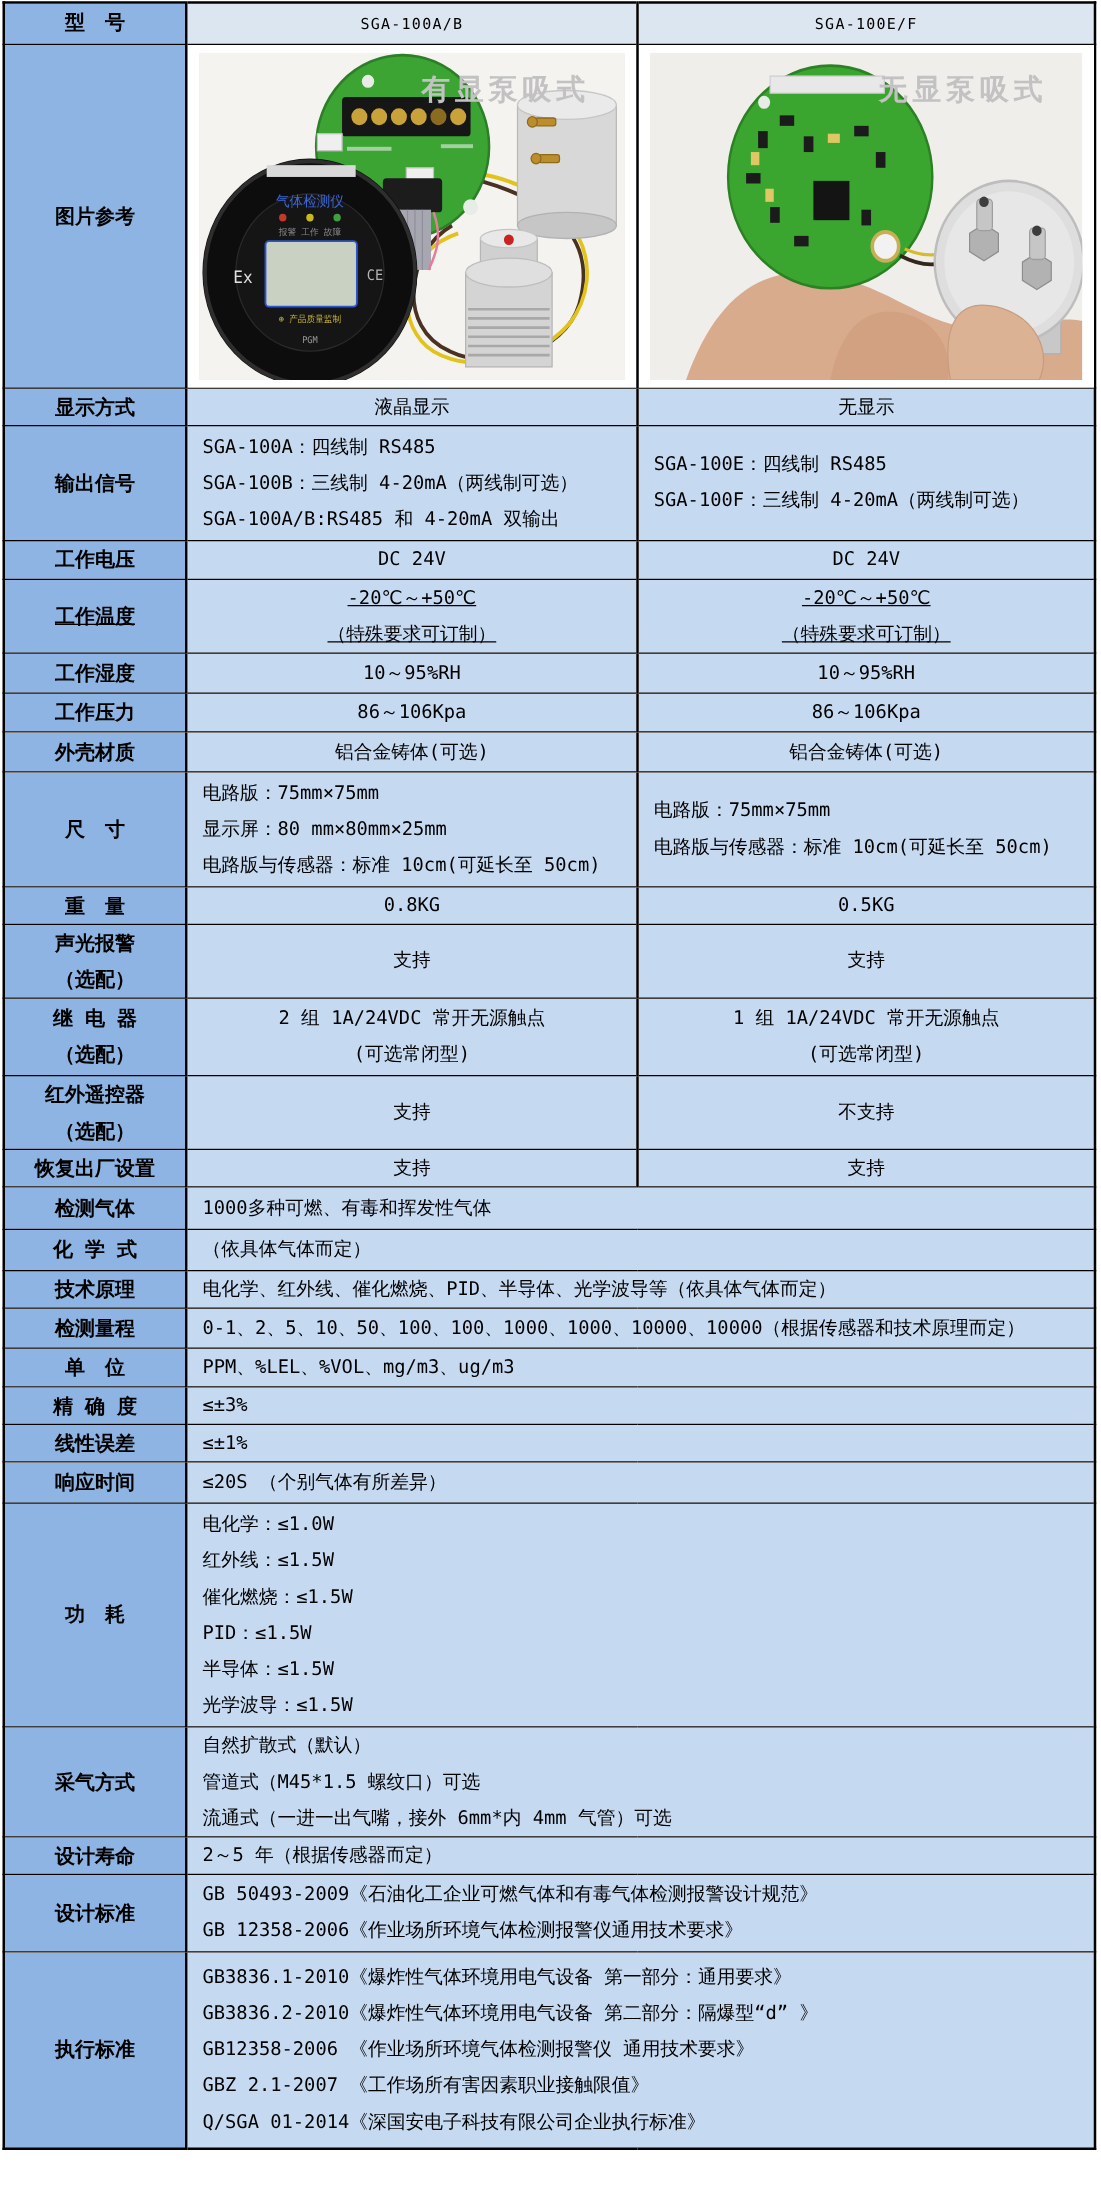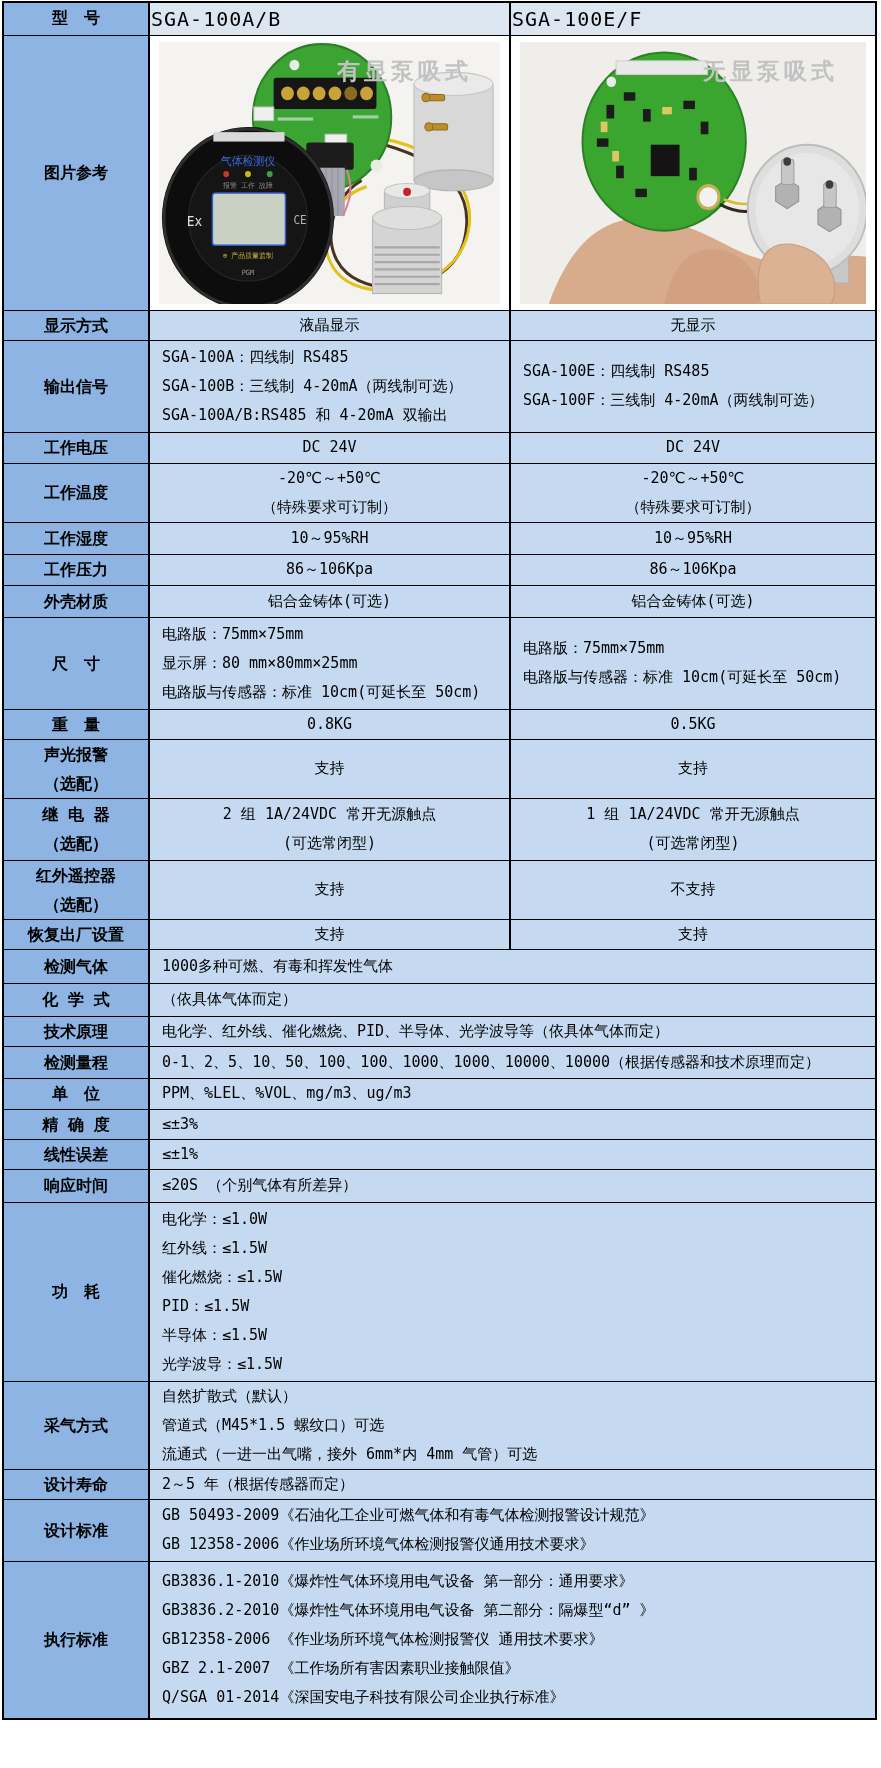--- a/index.html
+++ b/index.html
@@ -27,21 +27,22 @@
     background:var(--label-bg);
     text-align:center;
     font-weight:bold;
     font-size:16px;
     border-right:2px solid var(--border);
     padding:0 2px;
   }
   .label-cell div{line-height:29px;}
   .model-cell{
     background:var(--header-bg);
-    font-size:20px;
+    text-align:center;
+    font-size:12px;
     letter-spacing:1px;
   }
   .model-cell.colA{border-right:2px solid var(--border);}
   .value-cell{
     background:var(--value-bg);
     font-size:15px;
     padding:0 8px;
     vertical-align:middle;
   }
   .value-cell.center{text-align:center;}
@@ -235,21 +236,21 @@
           <td class="label-cell">
             <div>工作电压</div>
           </td>
           <td class="value-cell center colA">
             <div class="vl">DC 24V</div>
           </td>
           <td class="value-cell center colB">
             <div class="vl">DC 24V</div>
           </td>
         </tr>
-        <tr style="height: 57px;">
+        <tr style="height: 57px; text-decoration: underline;">
           <td class="label-cell">
             <div>工作温度</div>
           </td>
           <td class="value-cell center colA">
             <div class="vl">-20℃～+50℃</div>
             <div class="vl">（特殊要求可订制）</div>
           </td>
           <td class="value-cell center colB">
             <div class="vl">-20℃～+50℃</div>
             <div class="vl">（特殊要求可订制）</div>

